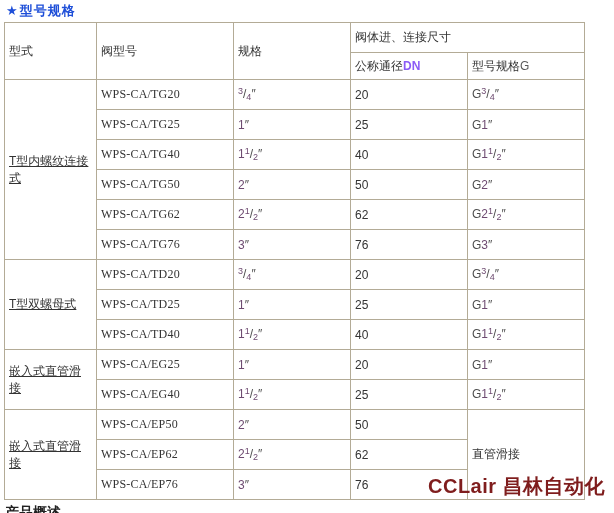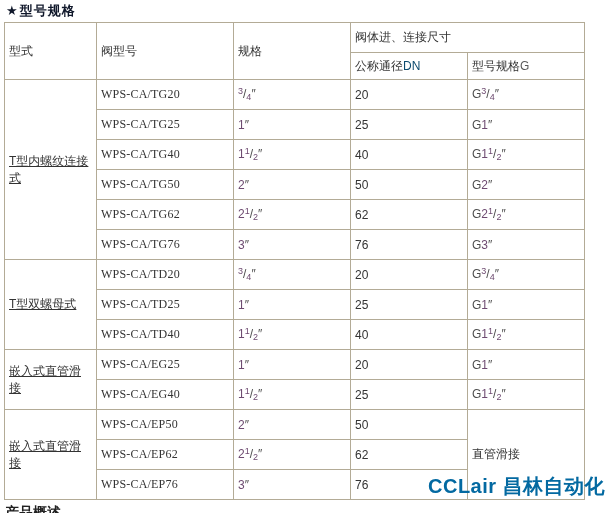--- a/index.html
+++ b/index.html
@@ -2,43 +2,43 @@
 <html><head>
 <meta charset="utf-8">
 <style>
   html,body { margin:0; padding:0; background:#ffffff; }
   .screen {
     position:relative; width:614px; height:513px; overflow:hidden;
     background:#ffffff; font-family:"Liberation Sans","DejaVu Sans",sans-serif;
   }
   .title {
     position:absolute; left:6px; top:2px; font-size:13px; font-weight:bold;
-    color:#0f172a; letter-spacing:1px; white-space:nowrap;
+    color:#1d4ed8; letter-spacing:1px; white-space:nowrap;
   }
   .title .star { margin-right:1px; }
   table.spec {
     position:absolute; left:4px; top:22px; border-collapse:collapse;
     table-layout:fixed; width:580px; background:#ffffff;
   }
   table.spec td {
     border:1px solid #b3ab96; font-size:12px; color:#333333;
     padding:2px 4px; vertical-align:middle; overflow:hidden;
   }
   tr.h1 { height:30px; } tr.h2 { height:27px; } tr.bodyrow { height:30px; }
   .ltr { color:#4d4d4d; }
   .num { color:#6d4a70; }
   .model { color:#4d4d4d; font-size:12px; letter-spacing:0.2px;font-family:Liberation Serif, serif; }
-  .dn-en { color:#0c4a6e; }
+  .dn-en { color:#8b5cf6;font-weight:bold; }
   .g-en { color:#595959; }
   .sp { font-size:9px; vertical-align:4px; line-height:1; }
   .sb { font-size:9px; vertical-align:-2px; line-height:1; }
   .grp { color:#333333;text-decoration:underline; }
   .watermark {
     position:absolute; left:428px; top:473px; font-size:20px; font-weight:600;
-    color:#0369a1; white-space:nowrap; letter-spacing:0.5px;
+    color:#7f1d1d; white-space:nowrap; letter-spacing:0.5px;
   }
   .bottom-heading {
     position:absolute; left:5px; top:504px; font-size:14px; font-weight:bold;
     color:#222222; white-space:nowrap;
   }
 </style>
 </head>
 <body>
 
 <div class="screen">

